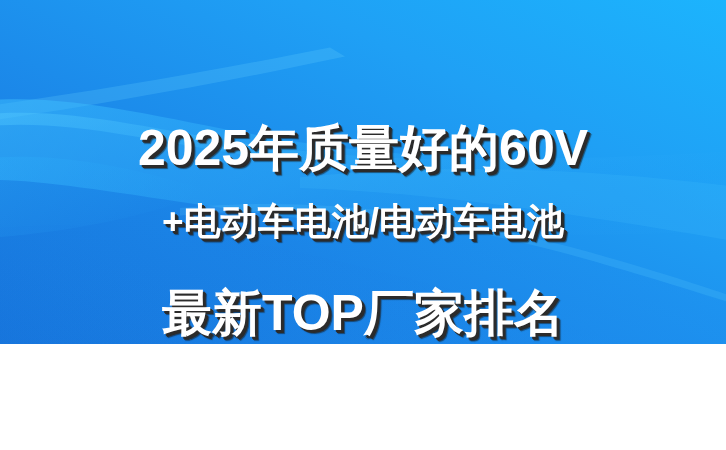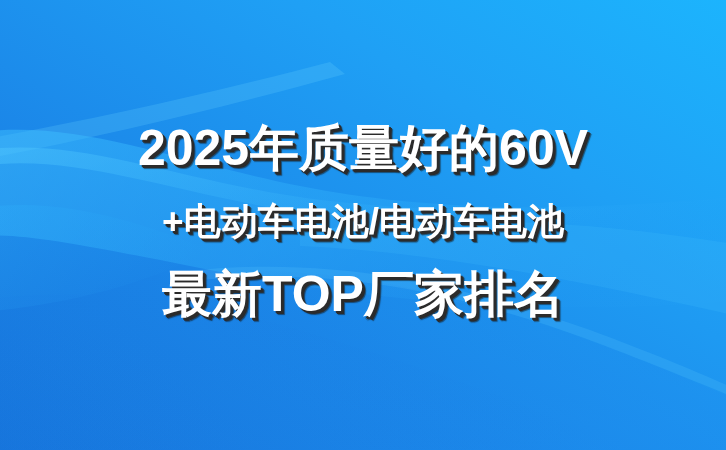--- a/index.html
+++ b/index.html
@@ -7,21 +7,21 @@
     padding: 0;
     background: #ffffff;
   }
   body {
     font-family: "Liberation Sans", "DejaVu Sans", sans-serif;
   }
 
   #banner {
     position: relative;
     width: 726px;
-    height: 450px;
+    height: 344px;
     overflow: hidden;
     background: #0369a1;
   }
 
   
   .bg-layer {
     position: absolute;
     inset: 0;
     width: 100%;
     height: 100%;
@@ -54,21 +54,21 @@
     letter-spacing: 0px;
     white-space: nowrap;
     text-shadow:
       3px 3px 0 #2b2b2b,
       2px 2px 0 #333333,
       4px 4px 1px rgba(20,20,20,0.55);
   }
 
   .line-1 { font-size: 50px; }
   .line-2 { font-size: 37px; }
-  .line-3 { font-size: 50px; }
+  .line-3 { font-size: 50px; margin-top: 19px; }
 </style>
 </head>
 <body>
 
 <div id="banner">
 
   <svg class="bg-layer" viewBox="0 0 726 450" preserveAspectRatio="none" aria-hidden="true">
     <defs>
       <linearGradient id="gMain" x1="0" y1="1" x2="1" y2="0">
         <stop offset="0%" stop-color="#1672da"></stop>

